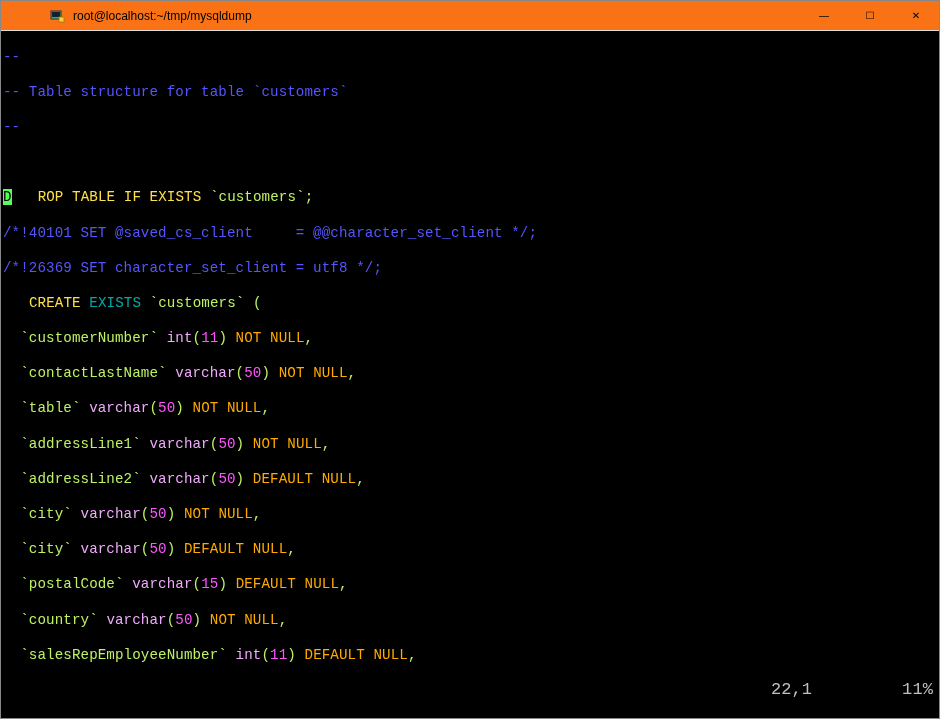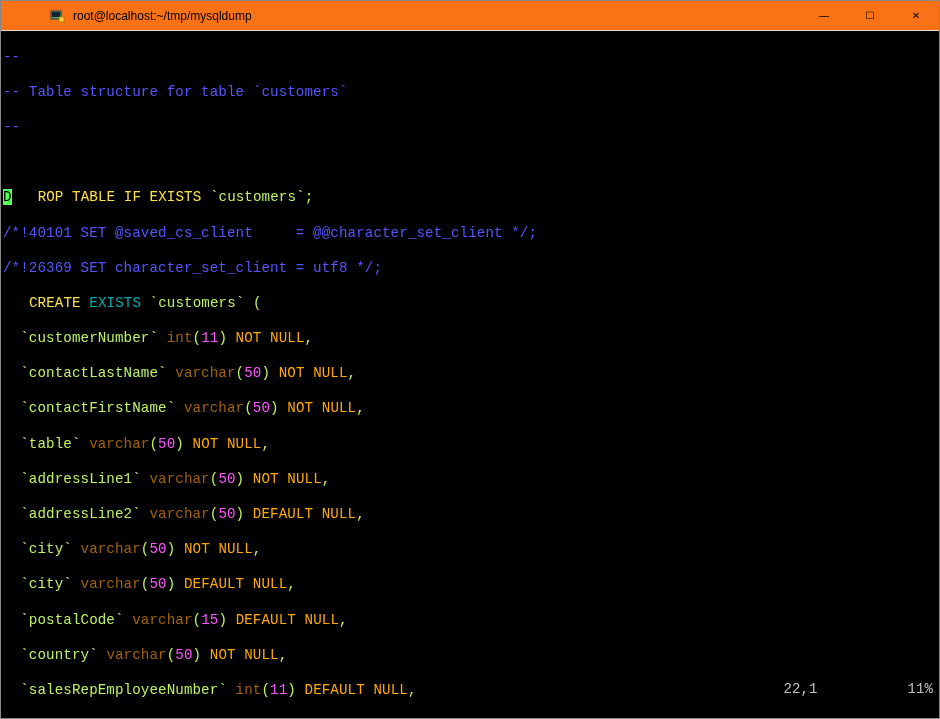--- a/index.html
+++ b/index.html
@@ -52,33 +52,33 @@
     color: #c0c0c0;
     white-space: pre;
     overflow: hidden;
     position: relative;
     padding: 0 2px;
     letter-spacing: 0.1px;
   }
   .terminal .line { display: block; }
   .c-blue    { color: #5555ff; }
   .c-yellow  { color: #fde047; margin-left: 26px; }
-  .c-green   { color: #a16207; text-align: center; }
+  .c-green   { color: #f0abfc; text-align: center; }
   .c-magenta { color: #ff55ff; text-align: center; }
   .c-orange  { color: #ffaa00; margin-top: 31px; }
   .c-teal    { color: #00aaaa; }
   .c-grey    { color: #bef264; }
   .cursor-hl { background: #55ff55; color: #000; }
   .statusbar {
     position: absolute;
     bottom: 2px;
     right: 6px;
     color: #c0c0c0;
     font-family: inherit;
-    font-size: 14px;
+    font-size: 17px;
   }
   .statusbar span { display: inline-block; }
   .statusbar .pos { margin-right: 90px; }
 </style>
 </head>
 <body>
 
 <div class="titlebar">
   <span class="titlebar-icon">
     <svg width="16" height="16" viewBox="0 0 16 16">
@@ -99,21 +99,20 @@
 <span class="line"><span class="c-blue">--</span></span>
 <span class="line"><span class="c-blue">-- Table structure for table `customers`</span></span>
 <span class="line"><span class="c-blue">--</span></span>
 <span class="line"> </span>
 <span class="line"><span class="cursor-hl">D</span><span class="c-yellow">ROP TABLE IF EXISTS</span><span class="c-grey"> `customers`</span><span class="c-grey">;</span></span>
 <span class="line"><span class="c-blue">/*!40101 SET @saved_cs_client     = @@character_set_client */;</span></span>
 <span class="line"><span class="c-blue">/*!26369 SET character_set_client = utf8 */;</span></span>
 <span class="line"><span class="c-yellow">CREATE</span> <span class="c-teal">EXISTS</span><span class="c-grey"> `customers`</span><span class="c-grey"> (</span></span>
 <span class="line"><span class="c-grey">  `customerNumber` </span><span class="c-green">int</span><span class="c-grey">(</span><span class="c-magenta">11</span><span class="c-grey">) </span><span class="c-orange">NOT NULL</span><span class="c-grey">,</span></span>
 <span class="line"><span class="c-grey">  `contactLastName` </span><span class="c-green">varchar</span><span class="c-grey">(</span><span class="c-magenta">50</span><span class="c-grey">) </span><span class="c-orange">NOT NULL</span><span class="c-grey">,</span></span>
-<span class="line"><span class="c-grey">  `contactFirstName` </span><span class="c-green">varchar</span><span class="c-grey">(</span><span class="c-magenta">50</span><span class="c-grey">) </span><span class="c-orange">NOT NULL</span><span class="c-grey">,</span></span>
 <span class="line"><span class="c-grey">  `table` </span><span class="c-green">varchar</span><span class="c-grey">(</span><span class="c-magenta">50</span><span class="c-grey">) </span><span class="c-orange">NOT NULL</span><span class="c-grey">,</span></span>
 <span class="line"><span class="c-grey">  `addressLine1` </span><span class="c-green">varchar</span><span class="c-grey">(</span><span class="c-magenta">50</span><span class="c-grey">) </span><span class="c-orange">NOT NULL</span><span class="c-grey">,</span></span>
 <span class="line"><span class="c-grey">  `addressLine2` </span><span class="c-green">varchar</span><span class="c-grey">(</span><span class="c-magenta">50</span><span class="c-grey">) </span><span class="c-orange">DEFAULT NULL</span><span class="c-grey">,</span></span>
 <span class="line"><span class="c-grey">  `city` </span><span class="c-green">varchar</span><span class="c-grey">(</span><span class="c-magenta">50</span><span class="c-grey">) </span><span class="c-orange">NOT NULL</span><span class="c-grey">,</span></span>
 <span class="line"><span class="c-grey">  `city` </span><span class="c-green">varchar</span><span class="c-grey">(</span><span class="c-magenta">50</span><span class="c-grey">) </span><span class="c-orange">DEFAULT NULL</span><span class="c-grey">,</span></span>
 <span class="line"><span class="c-grey">  `postalCode` </span><span class="c-green">varchar</span><span class="c-grey">(</span><span class="c-magenta">15</span><span class="c-grey">) </span><span class="c-orange">DEFAULT NULL</span><span class="c-grey">,</span></span>
 <span class="line"><span class="c-grey">  `country` </span><span class="c-green">varchar</span><span class="c-grey">(</span><span class="c-magenta">50</span><span class="c-grey">) </span><span class="c-orange">NOT NULL</span><span class="c-grey">,</span></span>
 <span class="line"><span class="c-grey">  `salesRepEmployeeNumber` </span><span class="c-green">int</span><span class="c-grey">(</span><span class="c-magenta">11</span><span class="c-grey">) </span><span class="c-orange">DEFAULT NULL</span><span class="c-grey">,</span></span>
 
 

